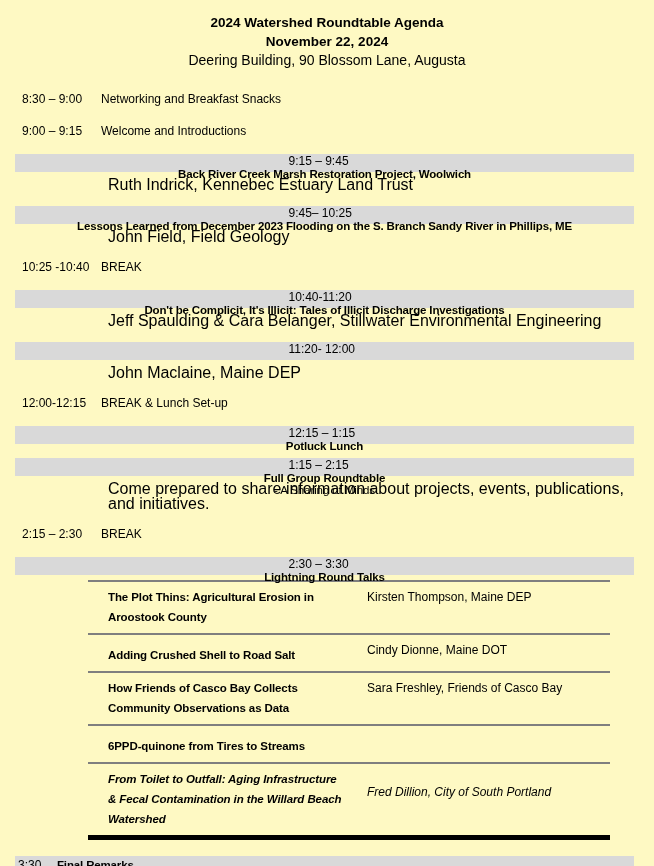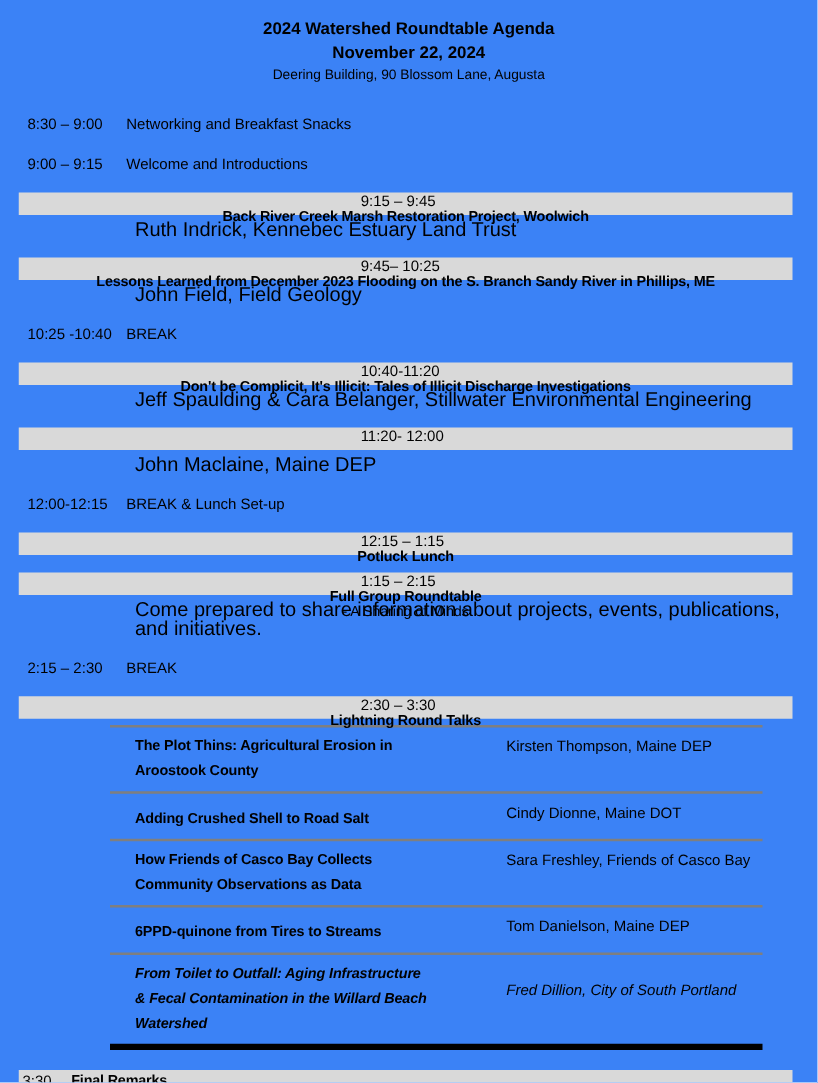--- a/index.html
+++ b/index.html
@@ -1,38 +1,38 @@
 <!DOCTYPE html>
 <html><head>
 <meta charset="utf-8">
 <style>
   * { margin:0; padding:0; box-sizing:border-box; }
   html,body { background:#ffffff; }
   body { font-family:"Liberation Sans", sans-serif; color:#000; }
-  .page { width:654px; height:866px; overflow:hidden; background:#3b82f6; }
+  .page { width:654px; height:866px; overflow:hidden; background:#fef9c3; }
 
   
   .header { text-align:center; padding-top:13px; margin-bottom:20px; }
   .h-title { font-size:13.5px; font-weight:700; line-height:19px; }
   .h-date  { font-size:13.5px; font-weight:700; line-height:19px; }
-  .h-loc   { font-size:11px; font-weight:400; line-height:19px; }
+  .h-loc   { font-size:14px; font-weight:400; line-height:19px; }
 
   
   .row { margin:0 20px 14px 15px; }
   .bar { height:18px; display:flex; align-items:center; white-space:nowrap; }
   .row.hl .bar { background:#d9d9d9;flex-direction:column; }
   .time { flex:none; width:86px; padding-left:7px; font-size:12px; }
   .t-main { font-weight:700; font-size:11.5px; letter-spacing:-0.15px; }
   .t-suffix { font-weight:400; font-size:11.5px; letter-spacing:-0.1px; }
   .row.plain .t-main { font-weight:400; font-size:12px; letter-spacing:0; }
   .sub { margin-left:93px; margin-top:5px; font-size:16px; line-height:15px; }
 
   
   .talks { margin:5px 24px 0 73px; width:522px; }
-  .trow { display:flex; border-top:2px solid #7f7f7f; padding:5px 0 6px 0;gap:38px; }
+  .trow { display:flex; border-top:2px solid #7f7f7f; padding:5px 0 6px 0; }
   .trow.last { border-bottom:5px solid #000000;font-style:italic; }
   .tcell-title { flex:none; width:259px; padding-left:20px; font-weight:700; font-size:11.5px; line-height:20px; letter-spacing:-0.1px; }
   .tcell-speaker { flex:1; padding-left:20px; font-size:12px; line-height:20px; }
   .trow.tight .tcell-title { padding-top:5px; }
   .trow.mid .tcell-speaker { padding-top:13px; }
 
   
   .closing { margin:16px 20px 0 15px; }
   .closing .bar { background:#d9d9d9; }
   .closing .time { width:42px; padding-left:3px; }
@@ -143,21 +143,20 @@
       <div class="trow tight">
         <div class="tcell-title">Adding Crushed Shell to Road Salt</div>
         <div class="tcell-speaker">Cindy Dionne, Maine DOT</div>
       </div>
       <div class="trow">
         <div class="tcell-title">How Friends of Casco Bay Collects Community Observations as Data</div>
         <div class="tcell-speaker">Sara Freshley, Friends of Casco Bay</div>
       </div>
       <div class="trow tight">
         <div class="tcell-title">6PPD-quinone from Tires to Streams</div>
-        <div class="tcell-speaker">Tom Danielson, Maine DEP</div>
       </div>
       <div class="trow last mid">
         <div class="tcell-title">From Toilet to Outfall: Aging Infrastructure &amp; Fecal Contamination in the Willard Beach Watershed</div>
         <div class="tcell-speaker">Fred Dillion, City of South Portland</div>
       </div>
     </div>
   </div>
 
   <div class="closing">
     <div class="bar">

